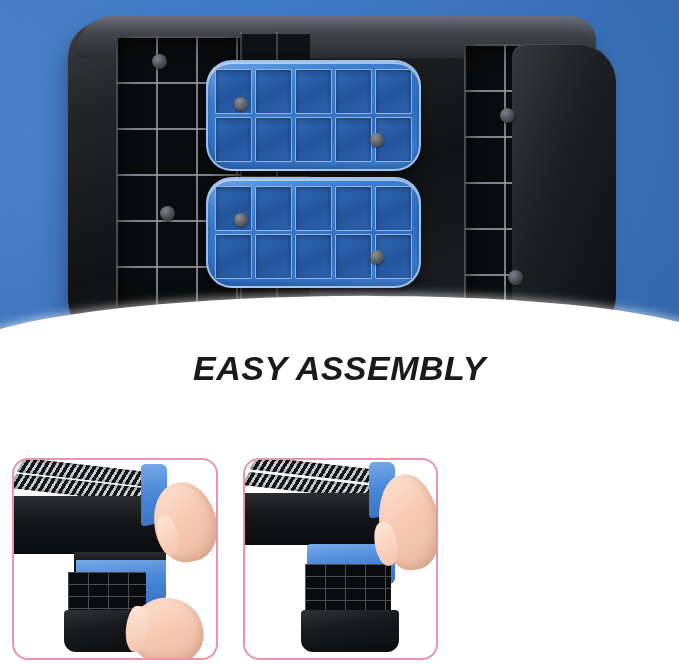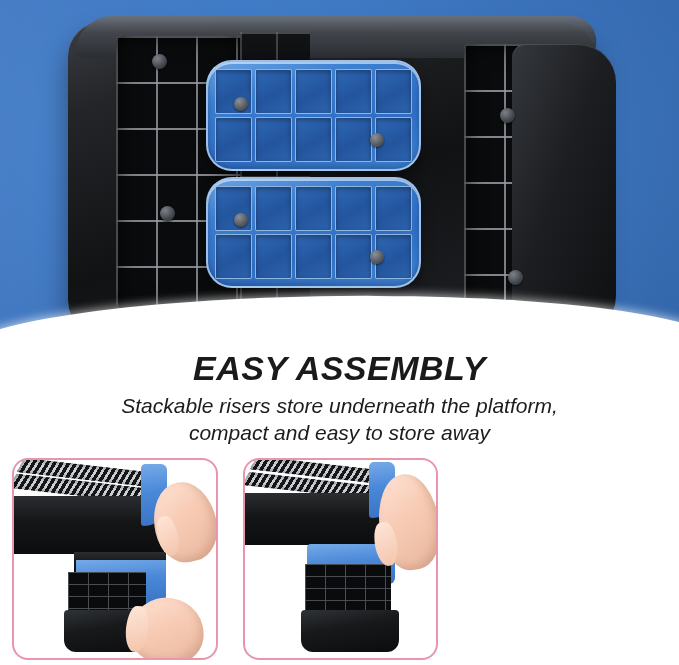--- a/index.html
+++ b/index.html
@@ -180,24 +180,20 @@
         <div class="rfoot" style="left:28px;top:153px;"></div>
         <div class="rfoot" style="left:164px;top:190px;"></div>
       </div>
     </div>
 
     <div class="white-sweep"></div>
     <div class="white-sweep2"></div>
   </div>
 
   <div class="headline">EASY ASSEMBLY</div>
-  <div class="subline">
-    <span>Stackable risers store underneath the platform,</span>
-    <span>compact and easy to store away</span>
-  </div>
 
   <div class="cards">
 
     <div class="card card-1">
       <div class="mini">
         <div class="slab-top" style="left:2px;top:6px;width:150px;height:14px;transform:skewX(-30deg) skewY(6deg);"></div>
         <div class="slab-top" style="left:-6px;top:22px;width:156px;height:14px;transform:skewX(-30deg) skewY(6deg);"></div>
         <div class="slab" style="left:0px;top:36px;width:150px;height:58px;"></div>
         <div class="bluecap" style="left:127px;top:4px;width:26px;height:62px;border-radius:6px 8px 30px 4px;"></div>
         <div class="slab" style="left:60px;top:92px;width:92px;height:26px;"></div>

